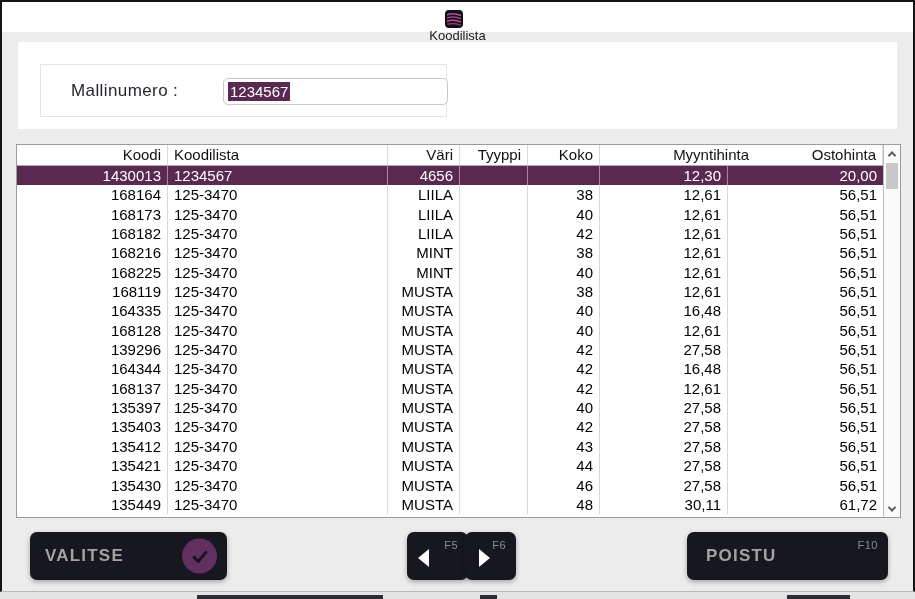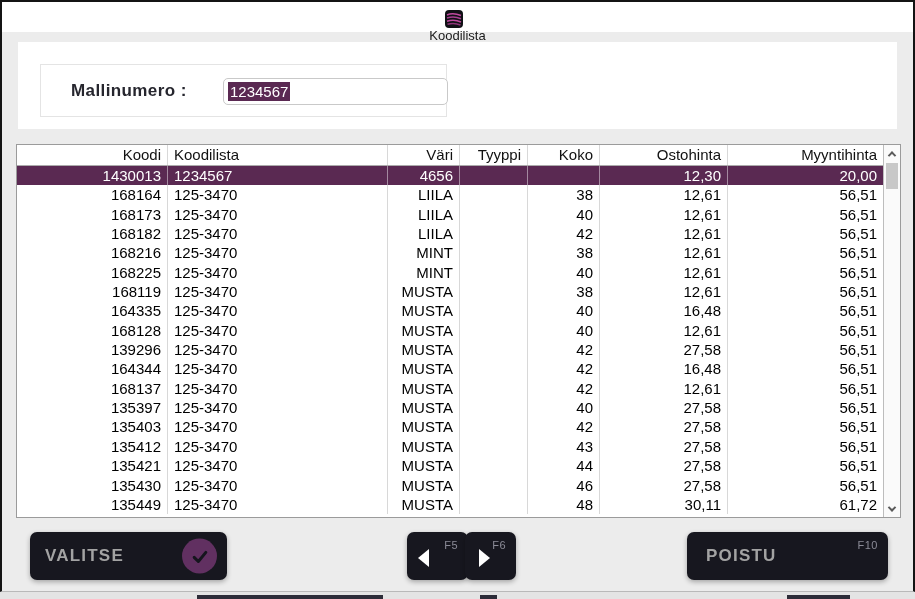--- a/index.html
+++ b/index.html
@@ -12,21 +12,21 @@
   .titlebar { position:absolute; left:0; top:0; width:100%; height:30px; background:#ffffff;
     display:flex; align-items:center; padding:8px 10px;flex-direction:column; }
   .titlebar .app-icon { width:18px; height:18px; margin-right:8px; flex:0 0 auto; }
   .titlebar .title { font-size:13px; color:#1a1a1a; }
   .close-btn { margin-left:auto; width:26px; height:26px; display:flex; align-items:center; justify-content:center; cursor:pointer; }
 
   
   .top-panel { position:absolute; left:16px; top:40px; width:879px; height:87px; background:#ffffff; }
   .form-box { position:absolute; left:22px; top:22px; width:407px; height:53px;
     background:#fff; border:1px solid #e4e4e4; display:flex; align-items:center; }
-  .form-label { font-size:17px; font-weight:700; letter-spacing:.4px; color:#26262e; margin-left:30px; }
+  .form-label { font-size:17px; font-weight:400; letter-spacing:.4px; color:#26262e; margin-left:30px; }
   .form-input { position:absolute; left:182px; top:13px; width:225px; height:27px;
     border:1px solid #c9c9c9; border-radius:5px; background:#fff; display:flex; align-items:center; padding-left:4px;
     font-size:15px; cursor:text; }
   .form-input .sel-text { background:var(--sel,#5a2952); color:#fff; padding:1px 2px; }
 
   
   .grid { position:absolute; left:14px; top:142px; width:885px; height:374px;
     background:#fff; border:1px solid #9b9b9b; display:flex; }
   .grid-main { flex:1 1 auto; display:flex; flex-direction:column; overflow:hidden; }
   .thead { display:flex; height:21px; border-bottom:1px solid #ababab; flex:0 0 auto; }
@@ -105,22 +105,22 @@
   </div>
 
   <div class="grid">
     <div class="grid-main">
       <div class="thead">
           <div class="cell c0 right">Koodi</div>
           <div class="cell c1 left">Koodilista</div>
           <div class="cell c2 right">Väri</div>
           <div class="cell c3 right">Tyyppi</div>
           <div class="cell c4 right">Koko</div>
+          <div class="cell c6 right">Myyntihinta</div>
           <div class="cell c5 right">Ostohinta</div>
-          <div class="cell c6 right">Myyntihinta</div>
         </div>
       <div class="tbody">
           <div class="trow sel">
             <div class="cell c0 right">1430013</div>
             <div class="cell c1 left">1234567</div>
             <div class="cell c2 right">4656</div>
             <div class="cell c3 right"></div>
             <div class="cell c4 right"></div>
             <div class="cell c5 right">12,30</div>
             <div class="cell c6 right">20,00</div>

